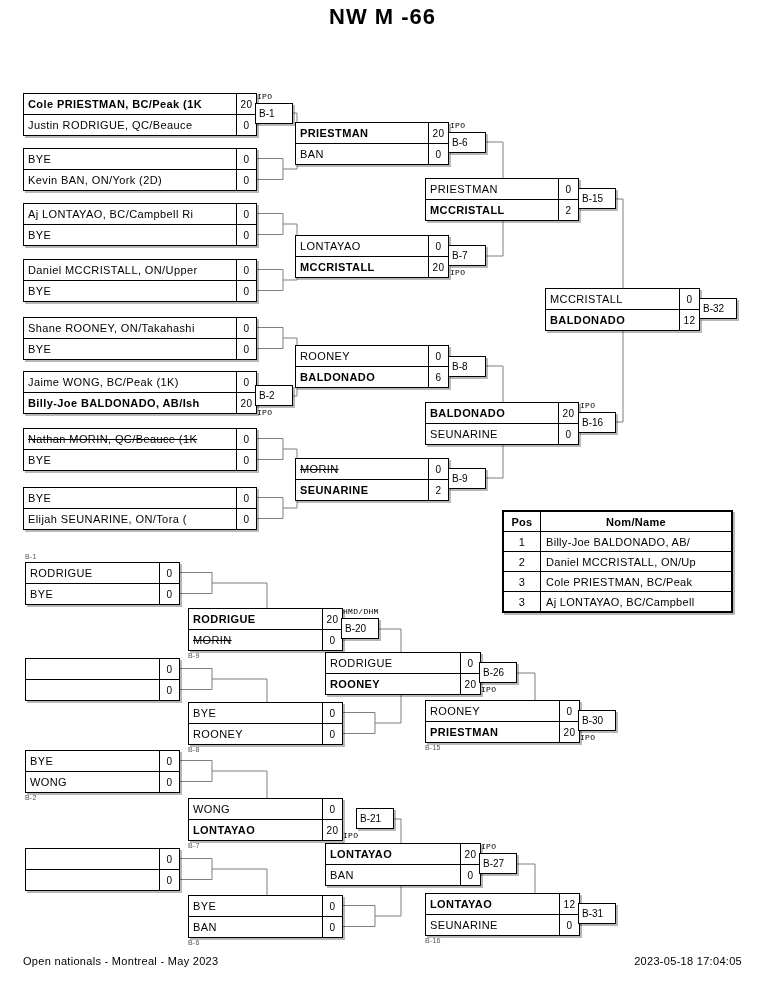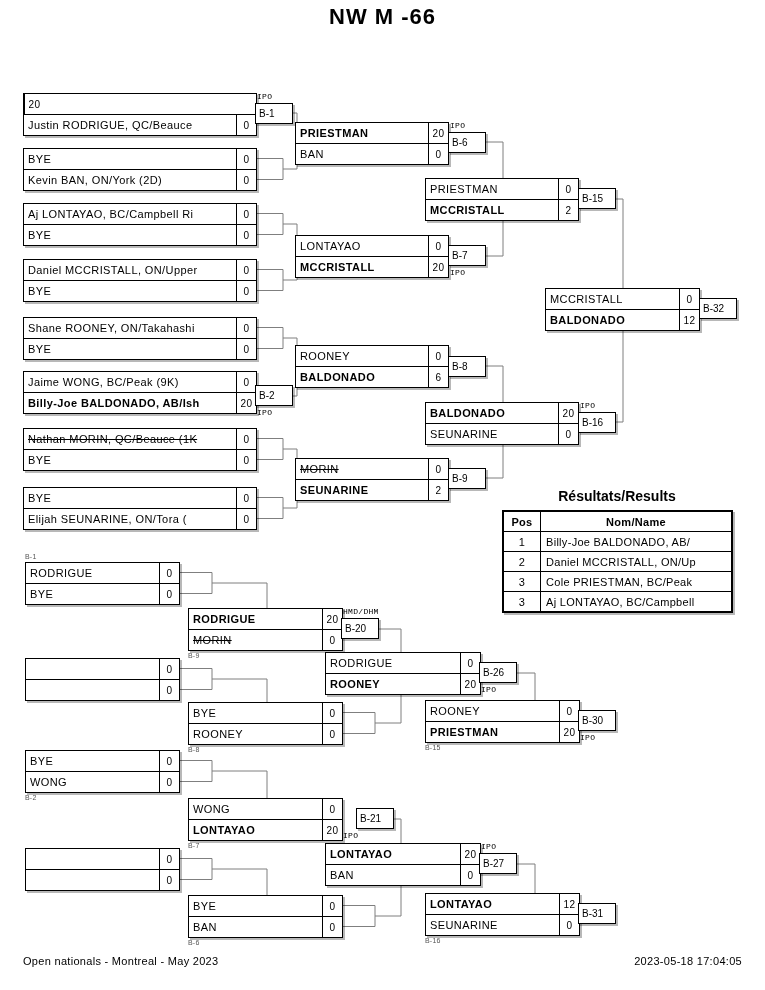--- a/index.html
+++ b/index.html
@@ -61,20 +61,21 @@
       <path d="M376,629 H401 V652 M514,673 H535 V700"></path>
       <path d="M178,760.5 H212 V781.5 H178 M212,771 H267 V798"></path>
       <path d="M178,858.5 H212 V879.5 H178 M212,869 H267 V895"></path>
       <path d="M341,905.5 H375 V926.5 H341 M375,916 H401 V885"></path>
       <path d="M376,819 H401 V843 M514,864 H535 V893"></path>
     </g>
   </svg>
 
   <div class="box w232" style="left:23px;top:93px">
     <div class="row top">
+        <span class="nm bold">Cole PRIESTMAN, BC/Peak (1K</span>
         <span class="sc">20</span>
       </div>
     <div class="row">
         <span class="nm">Justin RODRIGUE, QC/Beauce</span>
         <span class="sc">0</span>
       </div>
   </div>
   <div class="box w232" style="left:23px;top:148px">
     <div class="row top">
         <span class="nm">BYE</span>
@@ -110,21 +111,21 @@
         <span class="nm">Shane ROONEY, ON/Takahashi</span>
         <span class="sc">0</span>
       </div>
     <div class="row">
         <span class="nm">BYE</span>
         <span class="sc">0</span>
       </div>
   </div>
   <div class="box w232" style="left:23px;top:371px">
     <div class="row top">
-        <span class="nm">Jaime WONG, BC/Peak (9K)</span>
+        <span class="nm">Jaime WONG, BC/Peak (1K)</span>
         <span class="sc">0</span>
       </div>
     <div class="row">
         <span class="nm bold">Billy-Joe BALDONADO, AB/Ish</span>
         <span class="sc">20</span>
       </div>
   </div>
   <div class="box w232" style="left:23px;top:428px">
     <div class="row top">
         <span class="nm strike">Nathan MORIN, QC/Beauce (1K</span>
@@ -227,21 +228,20 @@
   <div class="tag" style="left:448px;top:132px">B-6</div>
   <div class="tag" style="left:448px;top:245px">B-7</div>
   <div class="rlabel" style="left:450px;top:268px">IPO</div>
   <div class="tag" style="left:448px;top:356px">B-8</div>
   <div class="tag" style="left:448px;top:468px">B-9</div>
   <div class="tag" style="left:578px;top:188px">B-15</div>
   <div class="rlabel" style="left:580px;top:401px">IPO</div>
   <div class="tag" style="left:578px;top:412px">B-16</div>
   <div class="tag" style="left:699px;top:298px">B-32</div>
 
-  <div class="res-title">Résultats/Results</div>
   <table class="res">
     <tbody>
         <tr>
       <th class="poscol">Pos</th>
       <th>Nom/Name</th>
     </tr>
     <tr>
       <td class="poscol">1</td>
       <td class="namecol">Billy-Joe BALDONADO, AB/</td>
     </tr>

